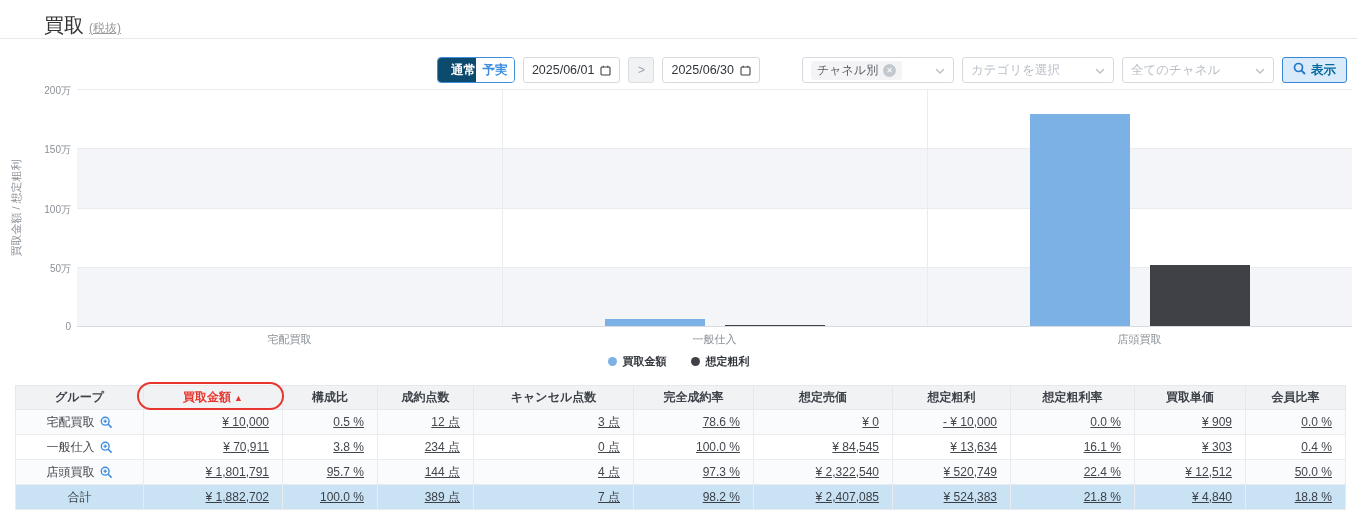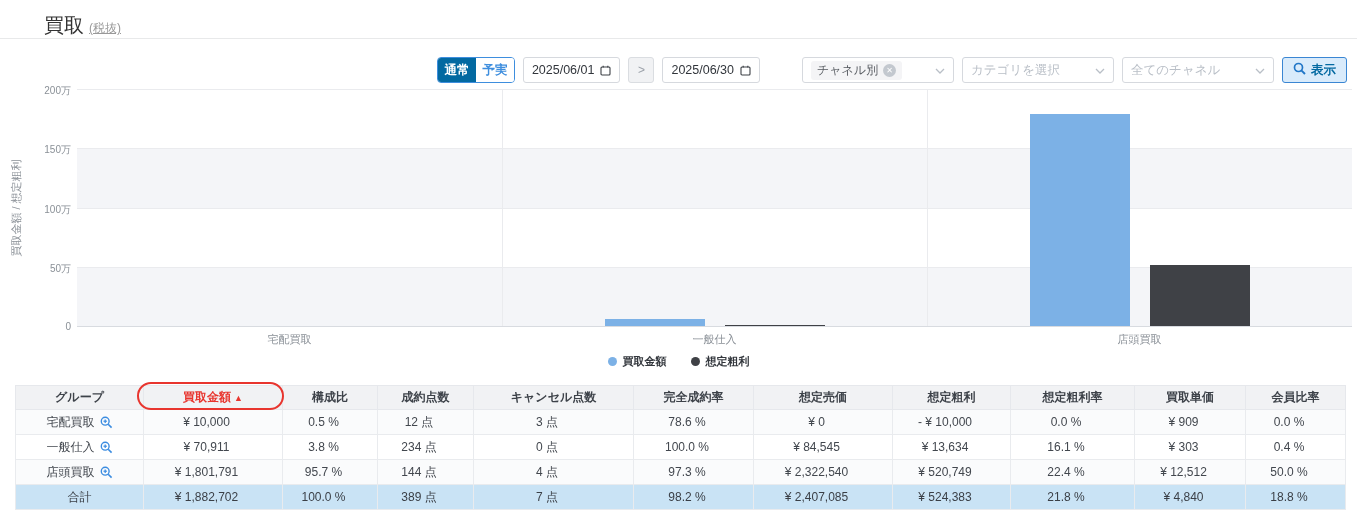--- a/index.html
+++ b/index.html
@@ -13,21 +13,21 @@
   
   .page-header { position:absolute; left:44px; top:12px; display:flex; align-items:baseline; }
   .page-title { font-size:20px; font-weight:normal; color:#333333; }
   .title-suffix { font-size:12px; color:#999999; margin-left:5px;text-decoration:underline; }
   .top-divider { position:absolute; top:38px; left:0; width:1357px; height:1px; background:#e8e9ea; }
 
   
   .toolbar { position:absolute; top:57px; right:10px; height:26px; display:flex; align-items:center; gap:8px; font-size:12.5px; }
   .toggle-group { display:flex; border:1px solid #3e8ede; border-radius:4px; overflow:hidden; height:26px; background:#fff; }
   .toggle-btn { width:38px; height:24px; border:none; padding:0; font-size:12.5px; font-weight:bold; background:#ffffff; color:#3e8ede; cursor:pointer; font-family:inherit; }
-  .toggle-btn.active { background:#0369a1; color:#ffffff; }
+  .toggle-btn.active { background:#0c4a6e; color:#ffffff;text-align:right; }
   .date-input { height:26px; border:1px solid #d6d9de; border-radius:3px; background:#fff; display:flex; align-items:center; gap:6px; padding:0 8px; color:#32363c; }
   .arrow-btn { width:26px; height:26px; background:#f1f2f4; border:1px solid #dadde1; border-radius:3px; color:#9aa0a8; font-size:12px; padding:0; font-family:inherit; }
   .select { width:152px; height:26px; border:1px solid #d6d9de; border-radius:3px; background:#fff; display:flex; align-items:center; justify-content:space-between; padding:0 8px; }
   .select .ph { color:#b9bfc7; }
   .filter-tag { display:flex; align-items:center; gap:5px; background:#f4f4f6; border-radius:3px; padding:1px 6px; color:#55595f; font-size:12px; }
   .tag-x { width:13px; height:13px; border-radius:50%; background:#c3c8cf; color:#ffffff; font-size:8px; line-height:13px; text-align:center; cursor:pointer; }
   .show-btn { height:26px; padding:8px 10px; background:#d9ebfb; border:1px solid #3a86d3; border-radius:3px; color:#0369a1; font-weight:bold; font-size:12.5px; display:flex; align-items:center; gap:5px; cursor:pointer; font-family:inherit; }
   .gap-before-selects { margin-left:34px; }
 
   
@@ -45,21 +45,21 @@
   .legend-item { display:flex; align-items:center; gap:6px; font-size:11px; font-weight:bold; color:#33373d; cursor:pointer; }
   .legend-dot { width:9px; height:9px; border-radius:50%; }
 
   
   .table-wrap { position:absolute; left:15px; top:385px; width:1330px; }
   table { border-collapse:collapse; table-layout:fixed; width:1330px; font-size:12px; }
   th { height:24px; background:#f1f2f4; color:#3d4249; font-weight:bold; border:1px solid #e6e8ec; text-align:center; padding:0; }
   th.sorted { color:#e8352e; }
   .sort-arrow { font-size:9px; margin-left:3px; }
   td { height:25px; color:#42474e; border:1px solid #e9ebee; padding:0; }
-  td.num { text-align:center; padding-right:13px; }
+  td.num { text-align:right; padding-right:13px;text-decoration:underline; }
   tr.striped td { background:#fafbfc; }
   tr.total td { background:#c9e3f5; color:#3a3f46; }
   .group-cell { display:flex; align-items:center; justify-content:center; gap:5px; }
   .zoom-icon { display:inline-flex; cursor:pointer; }
   .sort-annotation { position:absolute; left:137px; top:382px; width:147px; height:28px; border:2.5px solid #e8352e; border-radius:14px; z-index:5; pointer-events:none; }
 </style>
 </head>
 <body>
 
 <div class="page-header">

